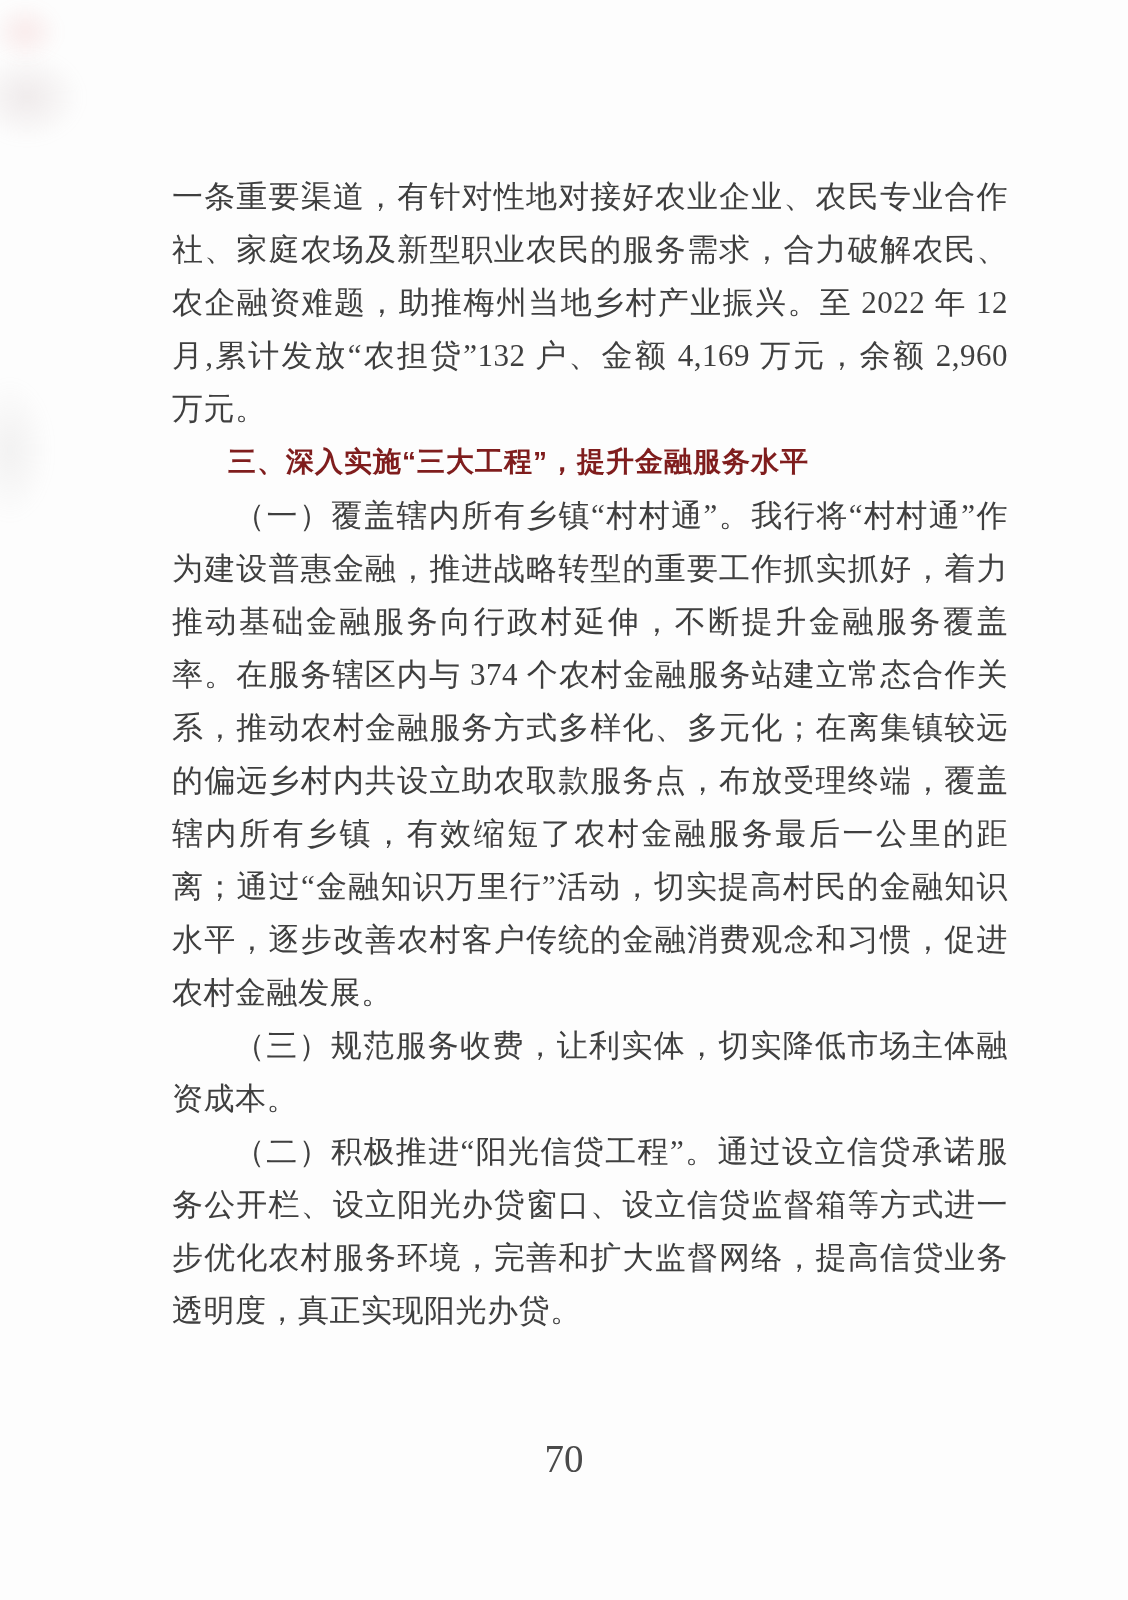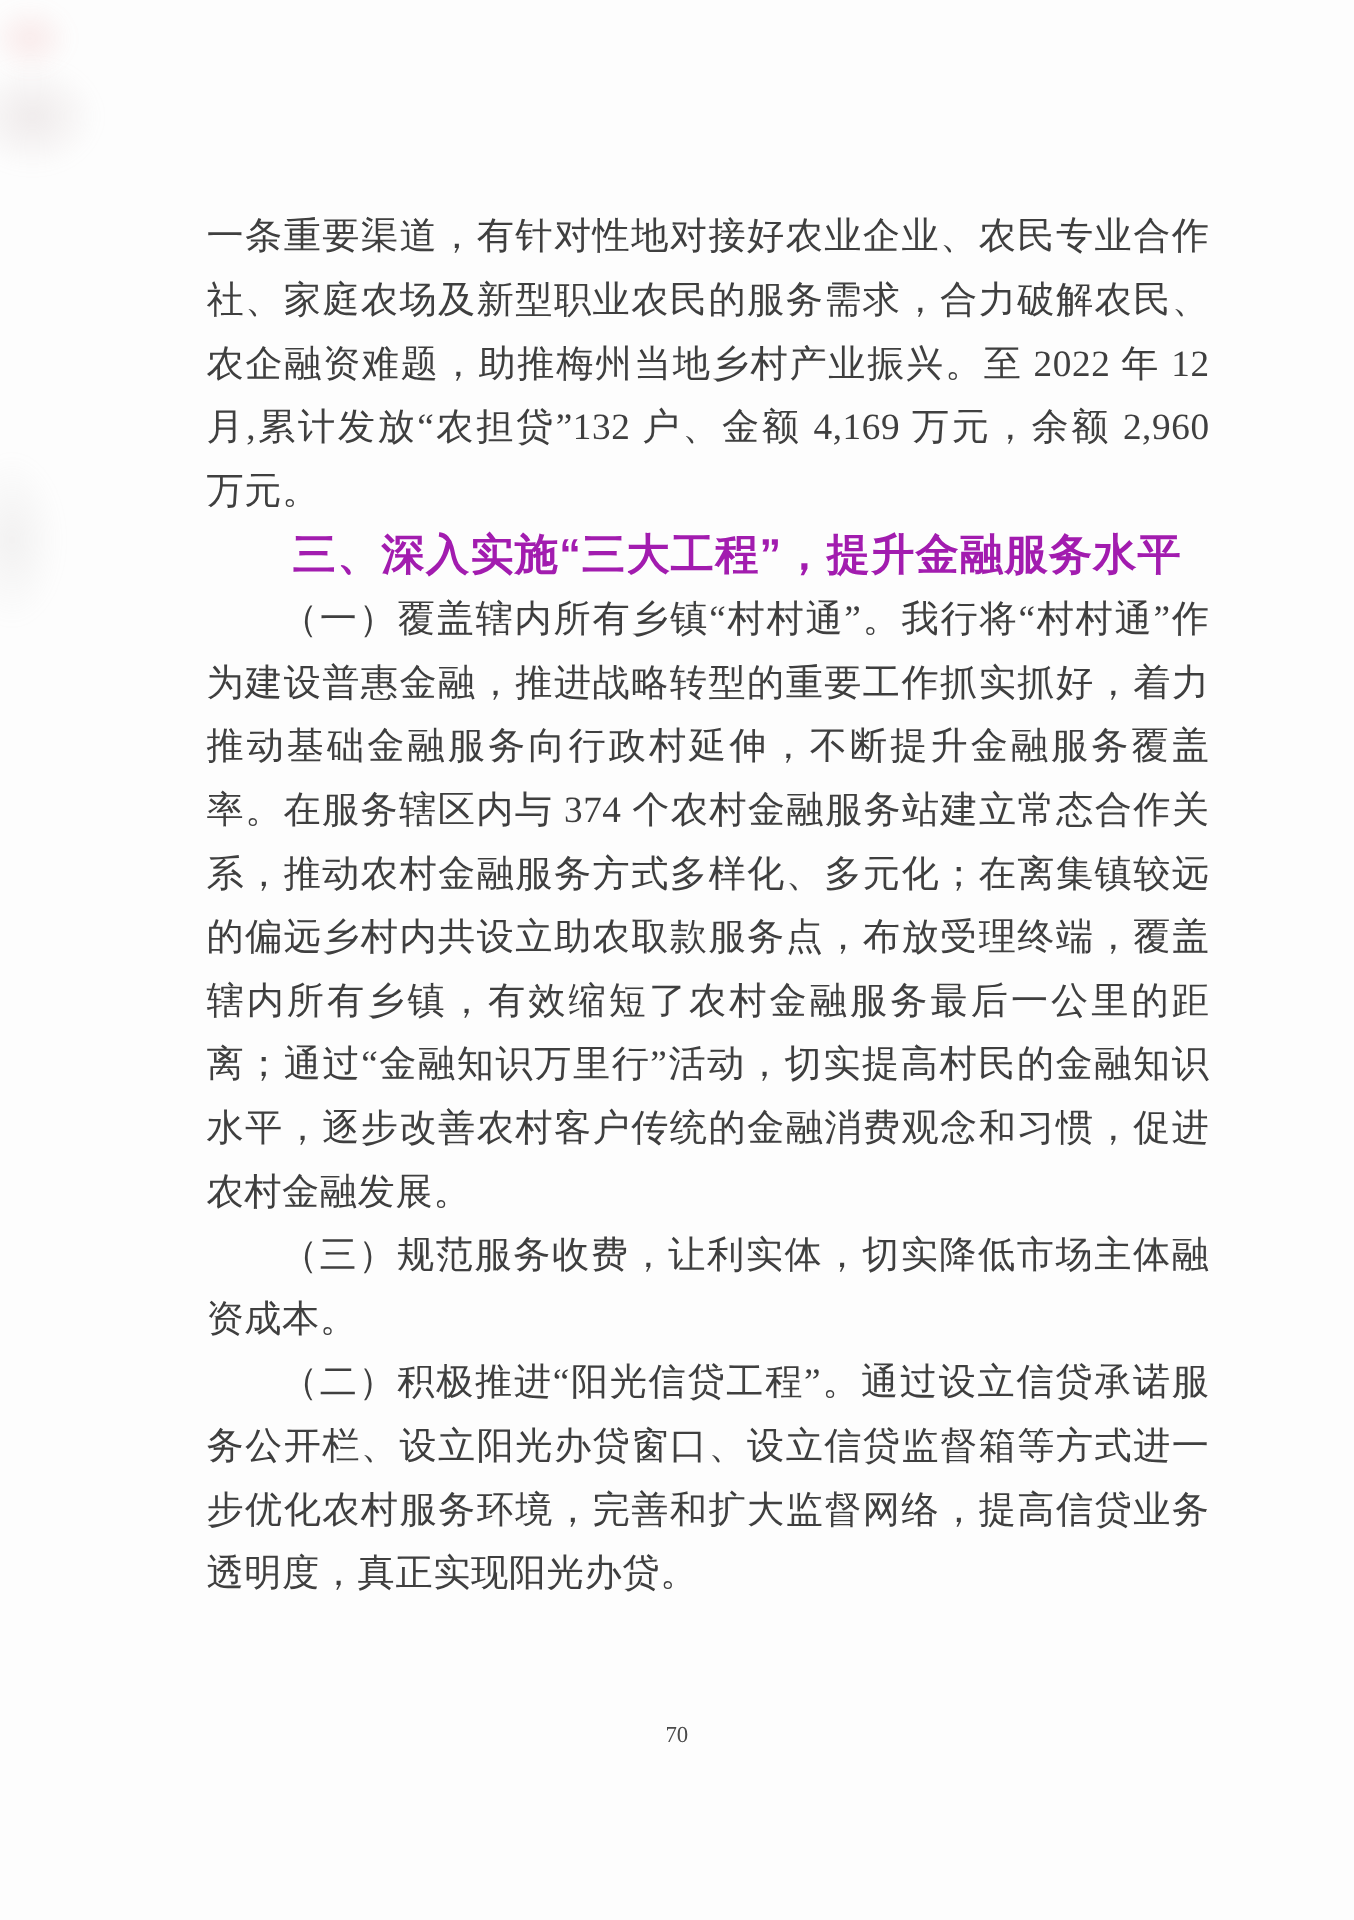--- a/index.html
+++ b/index.html
@@ -50,33 +50,33 @@
     text-align: justify;
     text-justify: inter-ideograph;
   }
   .content p.indent {
     text-indent: 2em;
   }
   .section-heading {
     margin: 0;
     font-family: "Liberation Sans", sans-serif;
     font-weight: 700;
-    font-size: 36px;
+    font-size: 28px;
     line-height: 54px;
     letter-spacing: 1px;
-    color: #a21caf;
+    color: #7f1d1d;
     text-indent: 2em;
   }
   .page-number {
     position: absolute;
     left: 0;
     top: 1436px;
     width: 100%;
     text-align: center;
-    font-size: 19px;
+    font-size: 39px;
     color: #4a4a4a;
     font-family: "Liberation Serif", serif;
   }
 </style>
 </head>
 <body>
 
 <div class="page">
 
   <div class="smudge s1"></div>

